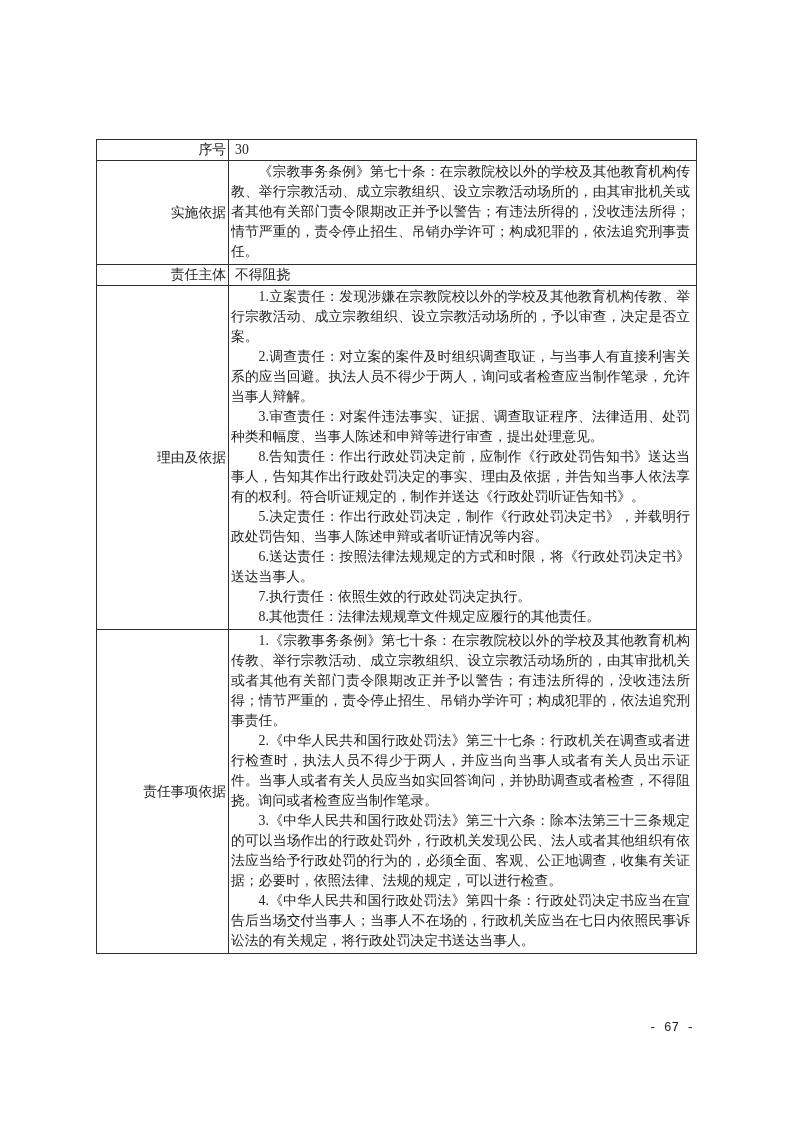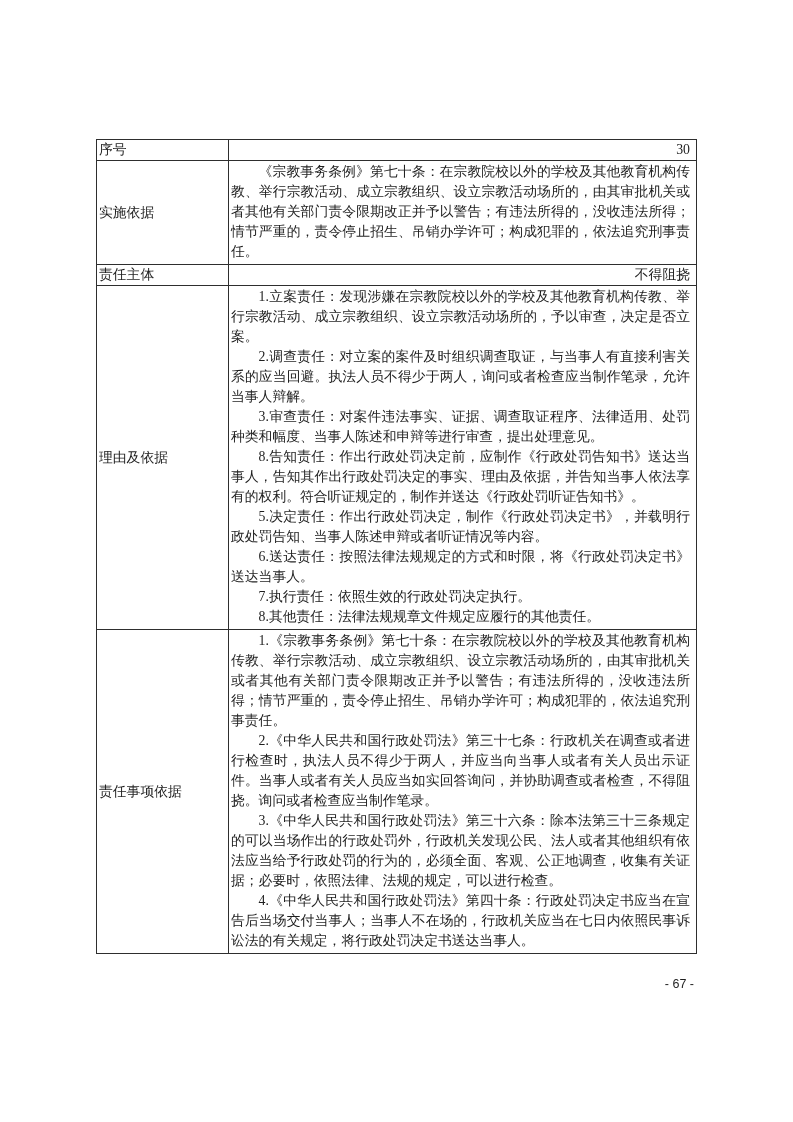--- a/index.html
+++ b/index.html
@@ -31,50 +31,50 @@
   }
   table.doc-table td {
     border: 1px solid #2e2e2e;
     font-size: 13.8px;
     line-height: 20px;
     vertical-align: middle;
     word-break: break-all;
   }
   td.label-cell {
     width: 127px;
-    text-align: left;
+    text-align: right;
     padding: 1px 2px;
   }
   td.value-cell {
     padding: 1px 6px;
   }
   td.center {
-    text-align: right;
+    text-align: left;
     margin-top: 31px;
   }
   tr.single-row td {
     height: 20px;
     padding-top: 0;
     padding-bottom: 0;
   }
   td.para-cell {
     padding: 1px 6px 2px 2px;
     vertical-align: middle;
   }
   td.para-cell p {
     margin: 0;
     text-indent: 2em;
     text-align: justify;
     text-justify: inter-ideograph;
   }
   .page-number {
     position: absolute;
-    top: 976px;
+    top: 1020px;
     right: 99px;
-    font-family: Liberation Sans, sans-serif;
+    font-family: Liberation Mono, monospace;
     font-size: 12.5px;
     color: #1e1e1e;
     line-height: 16px;
     margin-left: 39px;
   }
 </style>
 </head>
 <body>
 
 <div class="page">

